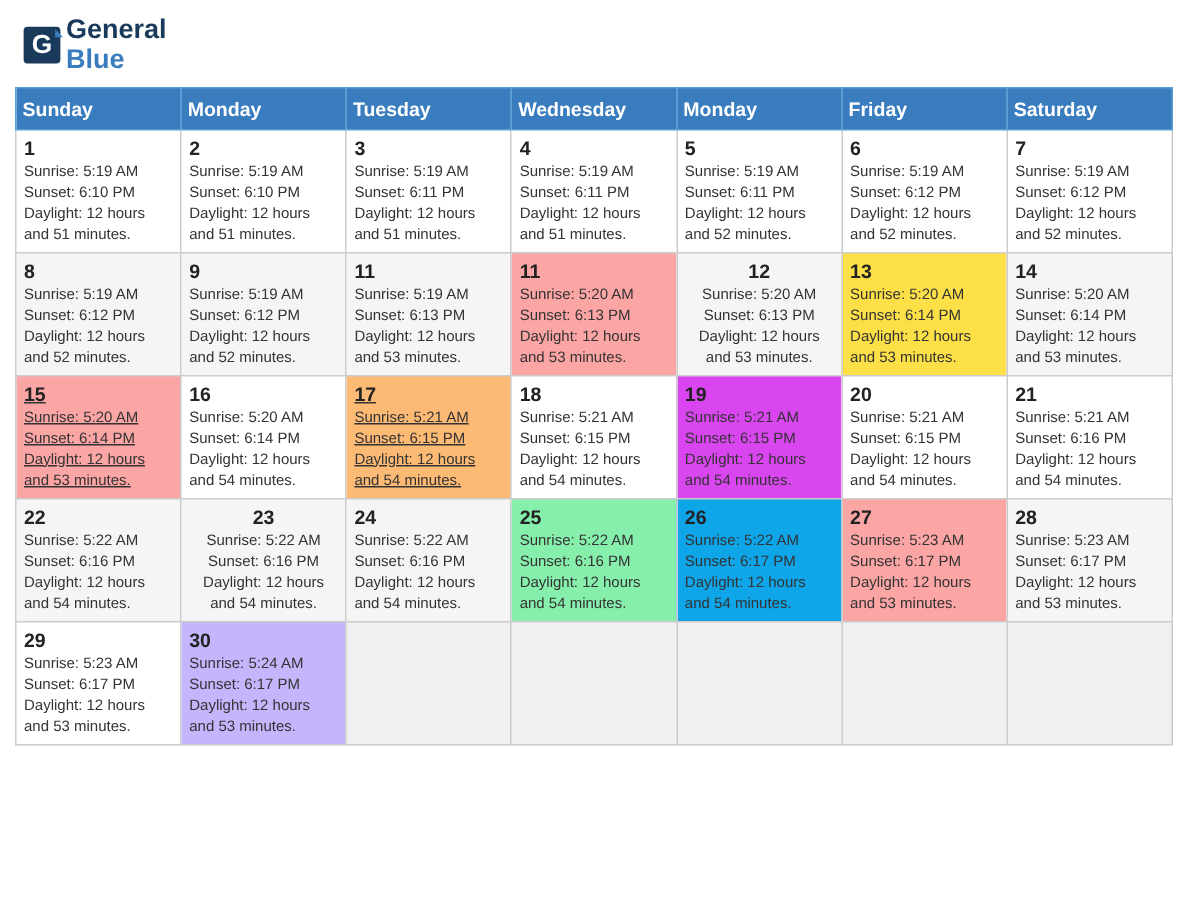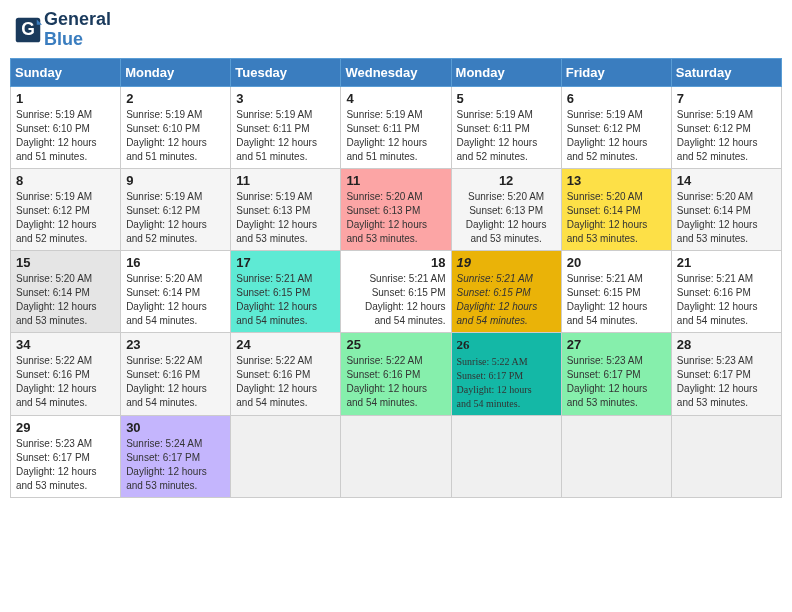--- a/index.html
+++ b/index.html
@@ -223,49 +223,49 @@
         </td>
         <td style="background: rgb(245, 245, 245);">
           <span class="day-number">14</span>
           <div class="cell-content" style="white-space: pre-line;">Sunrise: 5:20 AM
 Sunset: 6:14 PM
 Daylight: 12 hours
 and 53 minutes.</div>
         </td>
       </tr>
       <tr>
-        <td style="background: #e5e5e5;">
+        <td style="background: #fca5a5; text-decoration: underline;">
           <span class="day-number">15</span>
           <div class="cell-content" style="white-space: pre-line;">Sunrise: 5:20 AM
 Sunset: 6:14 PM
 Daylight: 12 hours
 and 53 minutes.</div>
         </td>
         <td style="background: rgb(255, 255, 255);">
           <span class="day-number">16</span>
           <div class="cell-content" style="white-space: pre-line;">Sunrise: 5:20 AM
 Sunset: 6:14 PM
 Daylight: 12 hours
 and 54 minutes.</div>
         </td>
-        <td style="background: #5eead4;">
+        <td style="background: #fdba74; text-decoration: underline;">
           <span class="day-number">17</span>
           <div class="cell-content" style="white-space: pre-line;">Sunrise: 5:21 AM
 Sunset: 6:15 PM
 Daylight: 12 hours
 and 54 minutes.</div>
         </td>
-        <td style="background: rgb(255, 255, 255); text-align: right;">
+        <td style="background: rgb(255, 255, 255);">
           <span class="day-number">18</span>
           <div class="cell-content" style="white-space: pre-line;">Sunrise: 5:21 AM
 Sunset: 6:15 PM
 Daylight: 12 hours
 and 54 minutes.</div>
         </td>
-        <td style="background: #eab308; font-style: italic;">
+        <td style="background: #d946ef;">
           <span class="day-number">19</span>
           <div class="cell-content" style="white-space: pre-line;">Sunrise: 5:21 AM
 Sunset: 6:15 PM
 Daylight: 12 hours
 and 54 minutes.</div>
         </td>
         <td style="background: rgb(255, 255, 255);">
           <span class="day-number">20</span>
           <div class="cell-content" style="white-space: pre-line;">Sunrise: 5:21 AM
 Sunset: 6:15 PM
@@ -275,55 +275,55 @@
         <td style="background: rgb(255, 255, 255);">
           <span class="day-number">21</span>
           <div class="cell-content" style="white-space: pre-line;">Sunrise: 5:21 AM
 Sunset: 6:16 PM
 Daylight: 12 hours
 and 54 minutes.</div>
         </td>
       </tr>
       <tr>
         <td style="background: rgb(245, 245, 245);">
-          <span class="day-number">34</span>
-          <div class="cell-content" style="white-space: pre-line;">Sunrise: 5:22 AM
-Sunset: 6:16 PM
-Daylight: 12 hours
-and 54 minutes.</div>
-        </td>
-        <td style="background: rgb(245, 245, 245);">
+          <span class="day-number">22</span>
+          <div class="cell-content" style="white-space: pre-line;">Sunrise: 5:22 AM
+Sunset: 6:16 PM
+Daylight: 12 hours
+and 54 minutes.</div>
+        </td>
+        <td style="background: rgb(245, 245, 245); text-align: center;">
           <span class="day-number">23</span>
           <div class="cell-content" style="white-space: pre-line;">Sunrise: 5:22 AM
 Sunset: 6:16 PM
 Daylight: 12 hours
 and 54 minutes.</div>
         </td>
         <td style="background: rgb(245, 245, 245);">
           <span class="day-number">24</span>
           <div class="cell-content" style="white-space: pre-line;">Sunrise: 5:22 AM
 Sunset: 6:16 PM
 Daylight: 12 hours
 and 54 minutes.</div>
         </td>
         <td style="background: #86efac;">
           <span class="day-number">25</span>
           <div class="cell-content" style="white-space: pre-line;">Sunrise: 5:22 AM
 Sunset: 6:16 PM
 Daylight: 12 hours
 and 54 minutes.</div>
         </td>
-        <td style="background: #14b8a6; font-family: Liberation Serif, serif;">
+        <td style="background: #0ea5e9;">
           <span class="day-number">26</span>
           <div class="cell-content" style="white-space: pre-line;">Sunrise: 5:22 AM
 Sunset: 6:17 PM
 Daylight: 12 hours
 and 54 minutes.</div>
         </td>
-        <td style="background: #86efac;">
+        <td style="background: #fca5a5;">
           <span class="day-number">27</span>
           <div class="cell-content" style="white-space: pre-line;">Sunrise: 5:23 AM
 Sunset: 6:17 PM
 Daylight: 12 hours
 and 53 minutes.</div>
         </td>
         <td style="background: rgb(245, 245, 245);">
           <span class="day-number">28</span>
           <div class="cell-content" style="white-space: pre-line;">Sunrise: 5:23 AM
 Sunset: 6:17 PM

